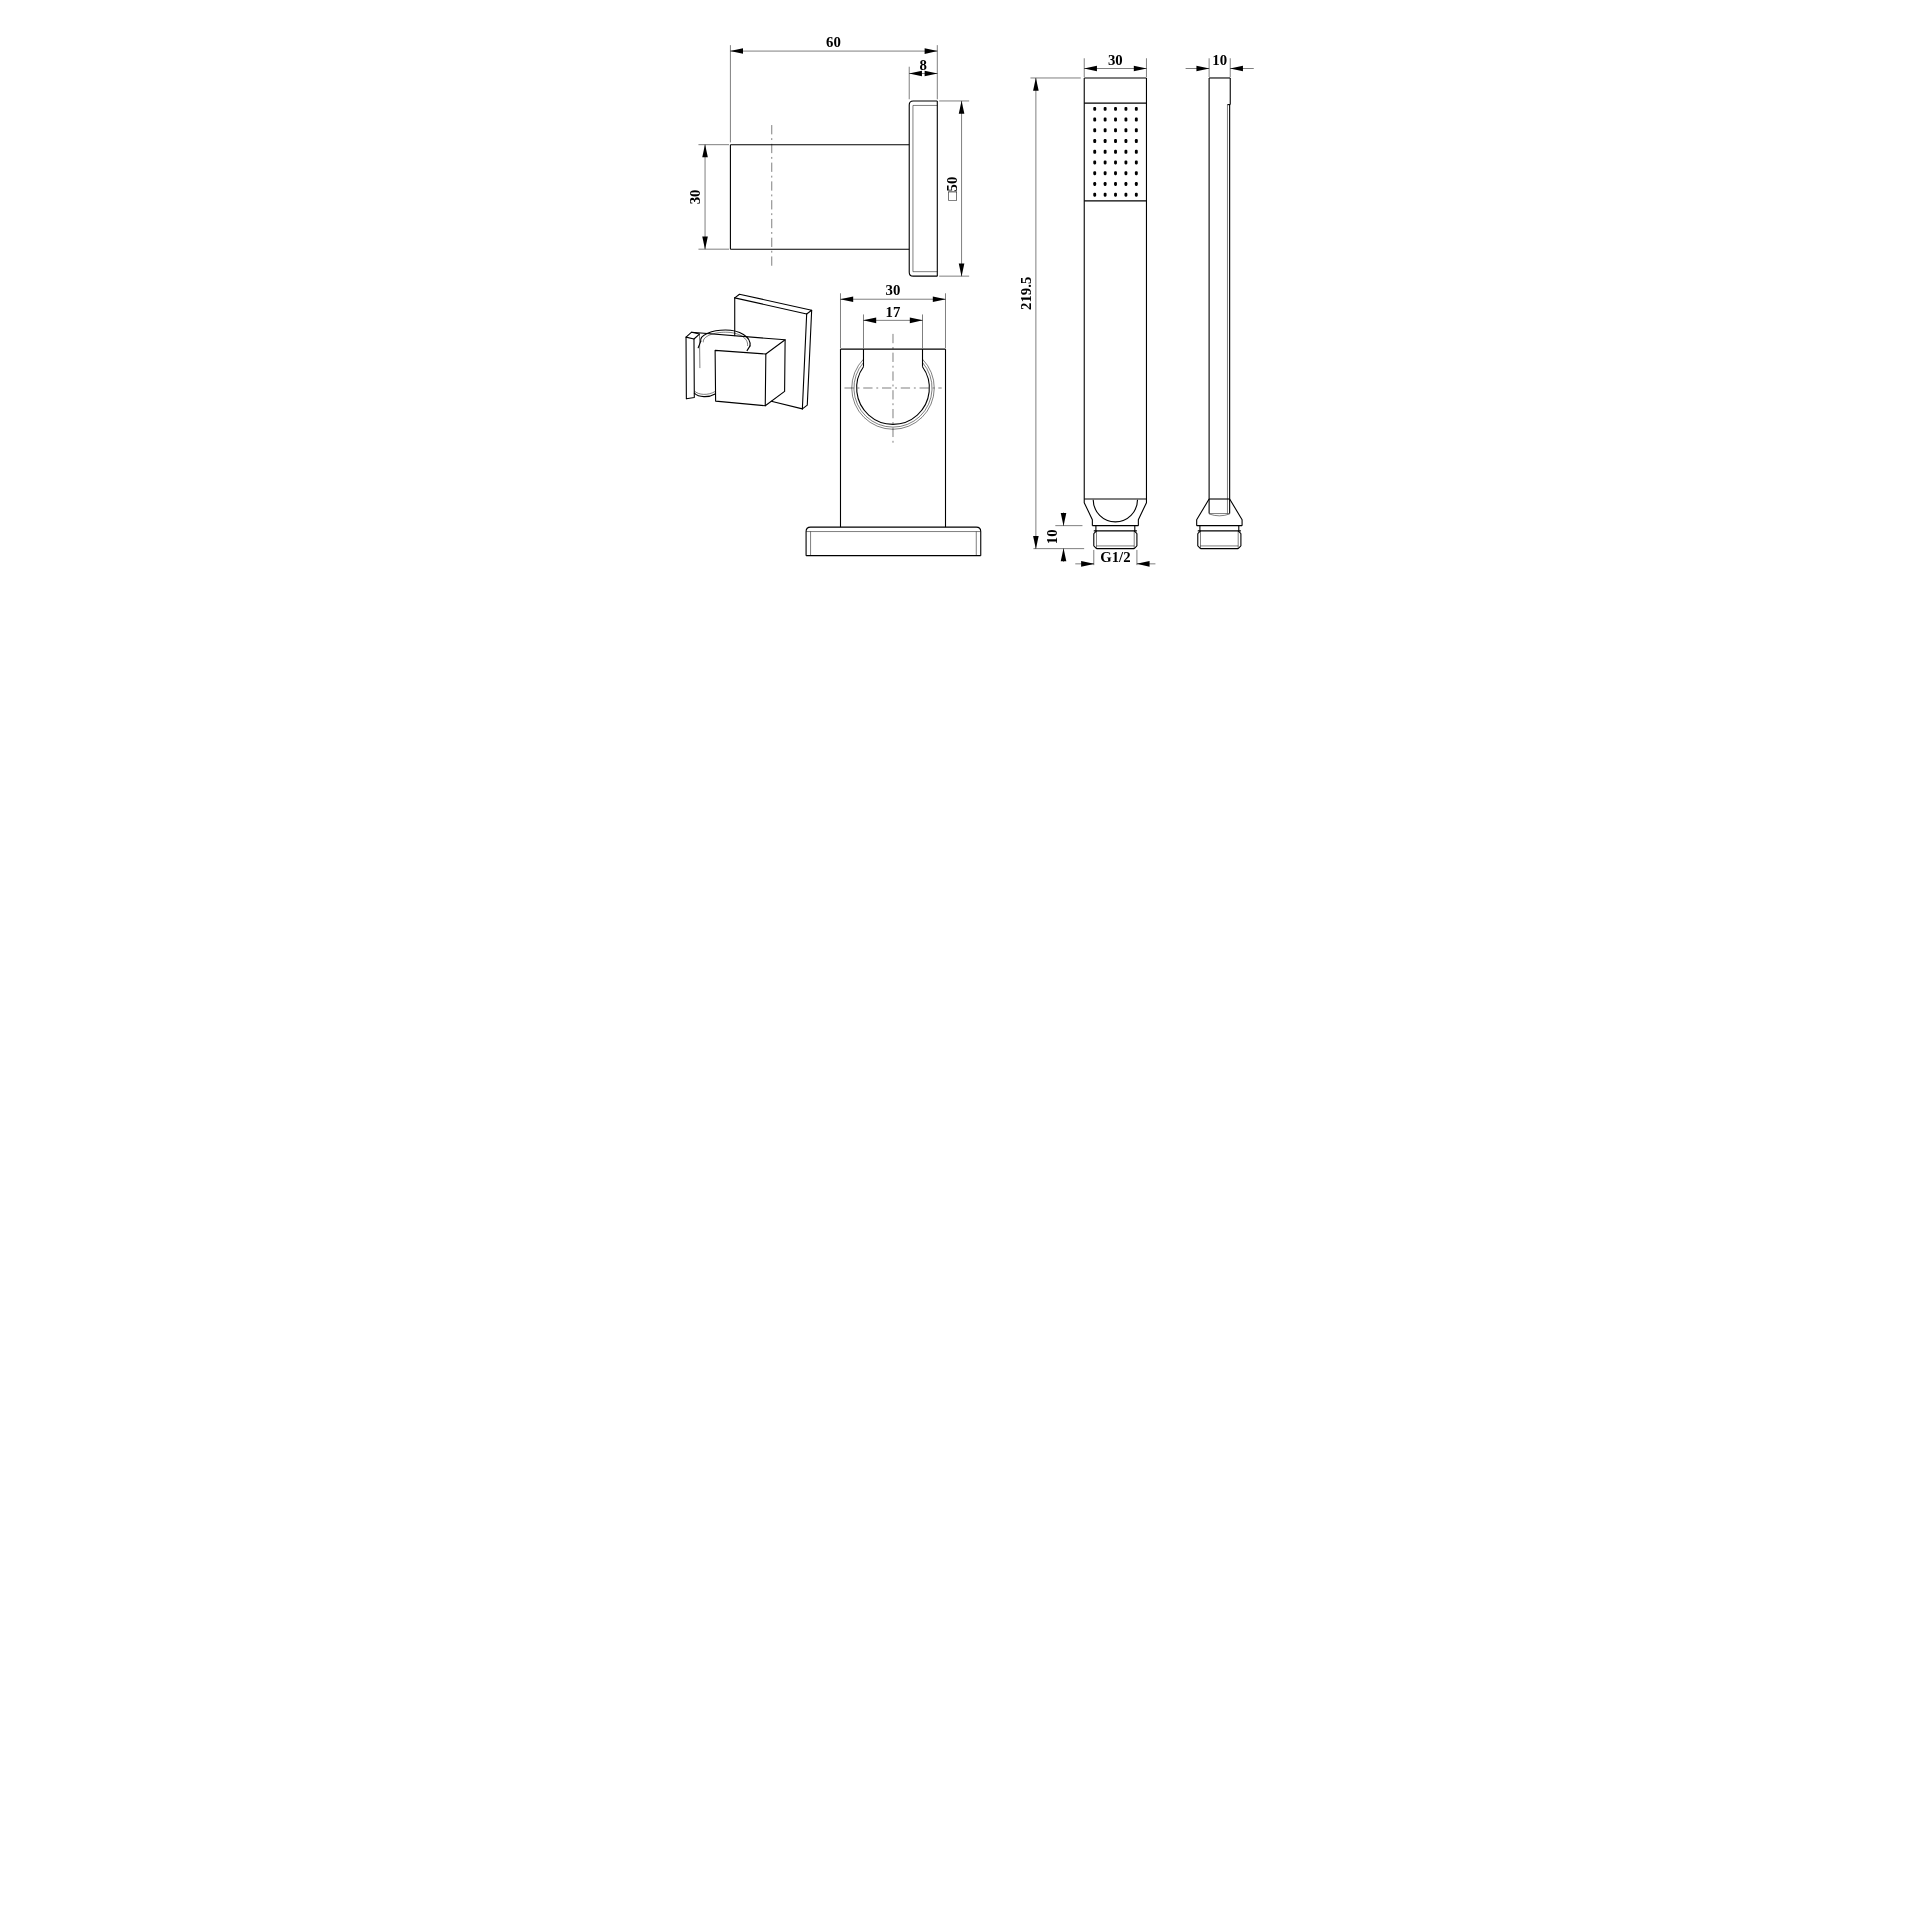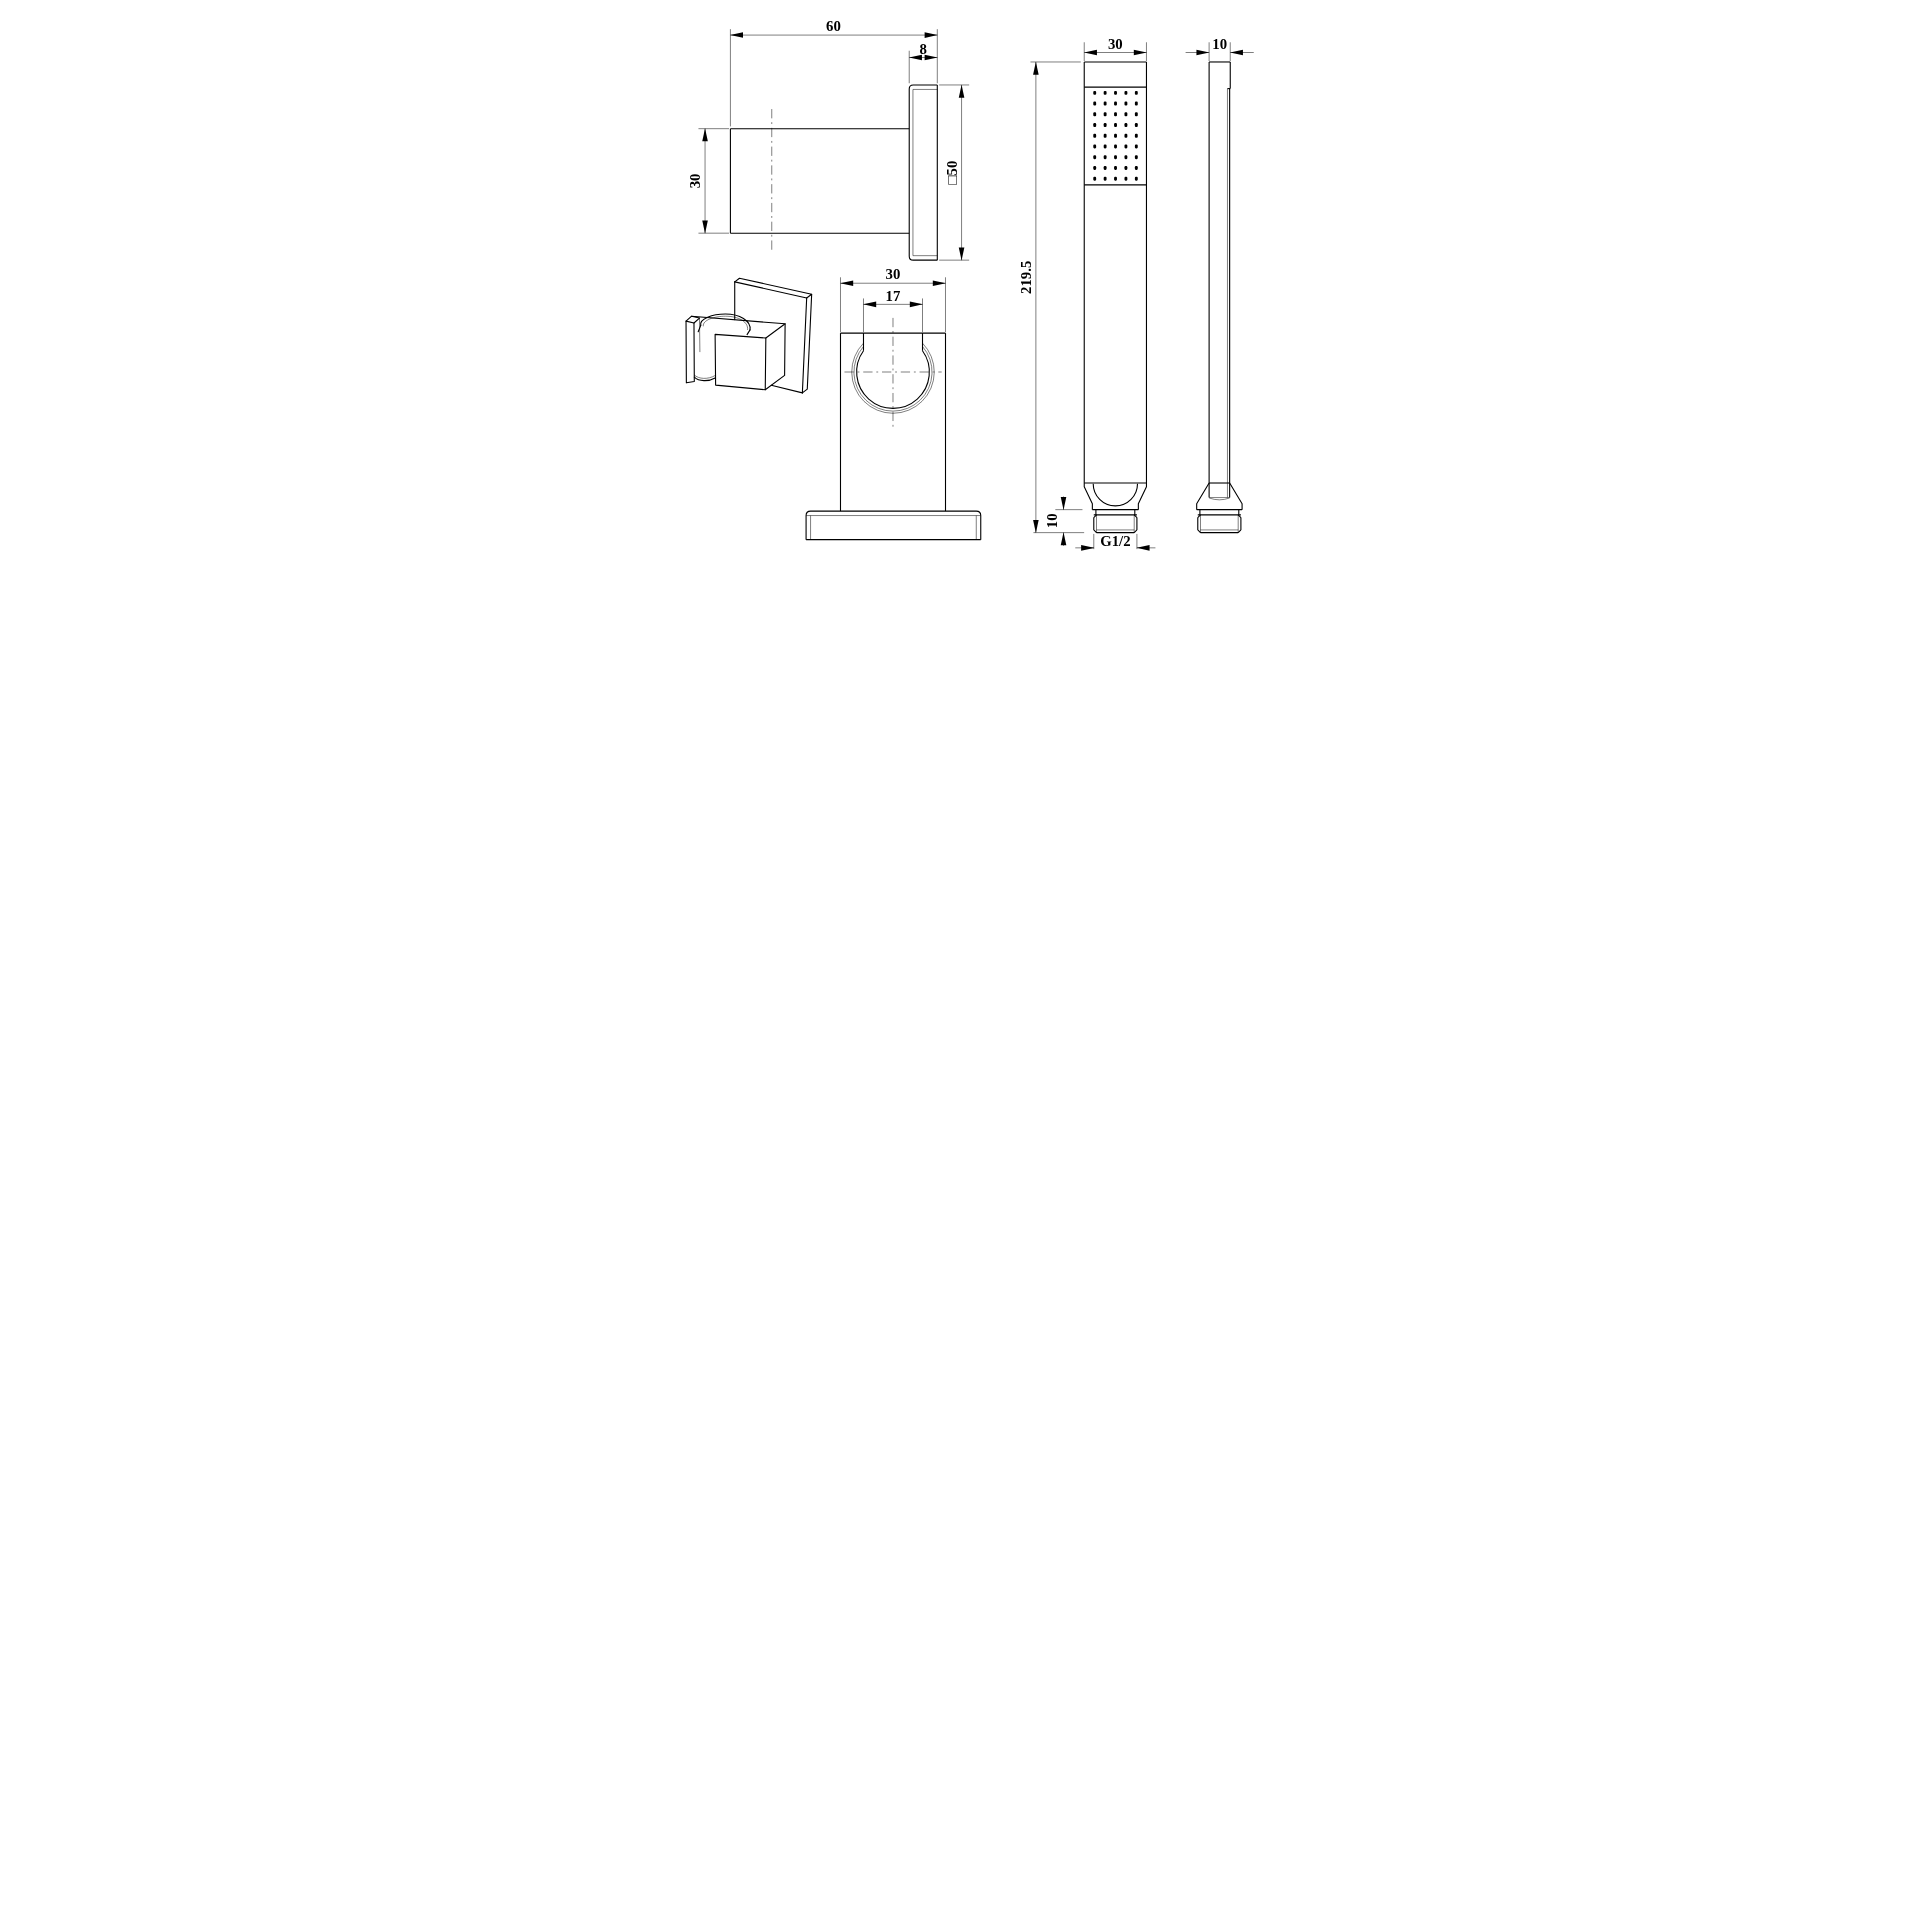--- a/index.html
+++ b/index.html
@@ -1,16 +1,16 @@
 <!DOCTYPE html>
 <html style="font-size:6.2px"><head>
 <meta charset="utf-8">
 <style>
   html, body { margin: 0; padding: 0; background: #ffffff; }
-  .sheet { width: 100%; max-width: 604px; margin: 0 auto; background: #c4b5fd; }
+  .sheet { width: 100%; max-width: 604px; margin: 16px auto; background: #c4b5fd; }
   svg { display: block; width: 100%; height: auto; background: #ffffff; }
   
   .ol { fill: none; stroke: #000; stroke-width: 13; stroke-linejoin: round; }
   .tl { fill: none; stroke: #000; stroke-width: 6;  stroke-linejoin: round; }
   .dl { fill: none; stroke: #000; stroke-width: 6; }
   .cl { fill: none; stroke: #000; stroke-width: 6; stroke-dasharray: 110 45 22 45; }
   .nz { fill: #000; stroke: none; }
   text.dim {
     font-family: "Liberation Serif", "DejaVu Serif", serif;
     font-weight: bold;

